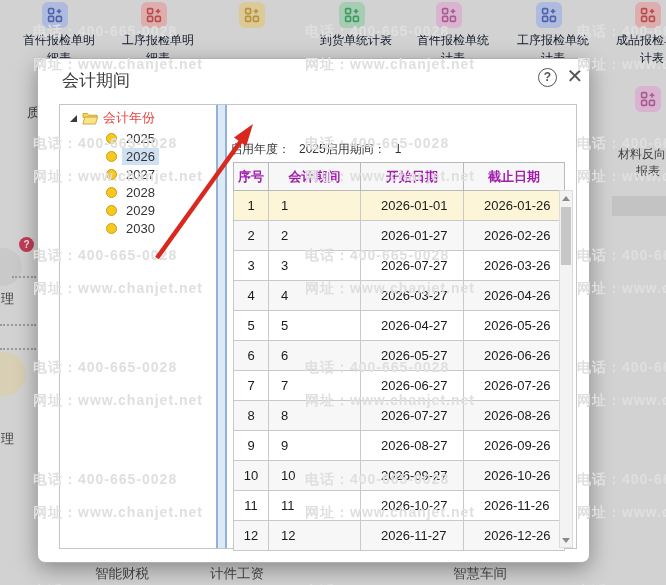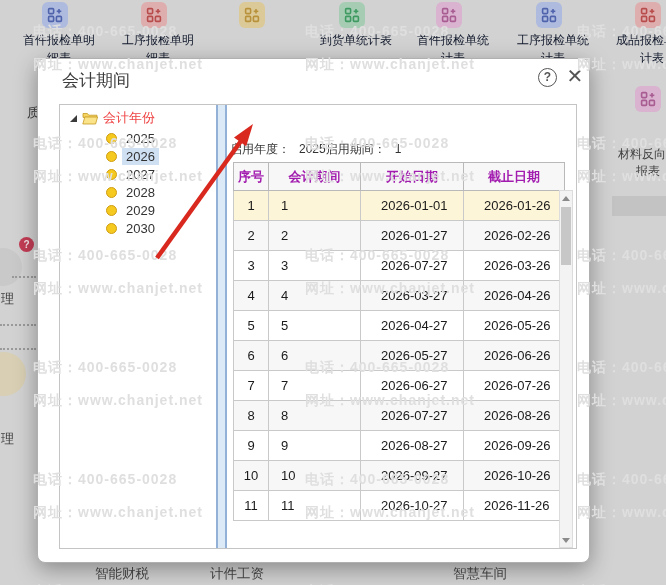--- a/index.html
+++ b/index.html
@@ -313,20 +313,26 @@
               <td class="c-no">10</td>
               <td>10</td>
               <td class="c-date">2026-09-27</td>
               <td class="c-date">2026-10-26</td>
             </tr>
             <tr>
               <td class="c-no">11</td>
               <td>11</td>
               <td class="c-date">2026-10-27</td>
               <td class="c-date">2026-11-26</td>
+            </tr>
+            <tr class="even">
+              <td class="c-no">12</td>
+              <td>12</td>
+              <td class="c-date">2026-11-27</td>
+              <td class="c-date">2026-12-26</td>
             </tr>
           </tbody>
       </table>
 
       <div class="vscroll">
         <div class="vs-up">
             <span class="t"></span>
           </div>
         <div class="vs-thumb"></div>
         <div class="vs-down">

